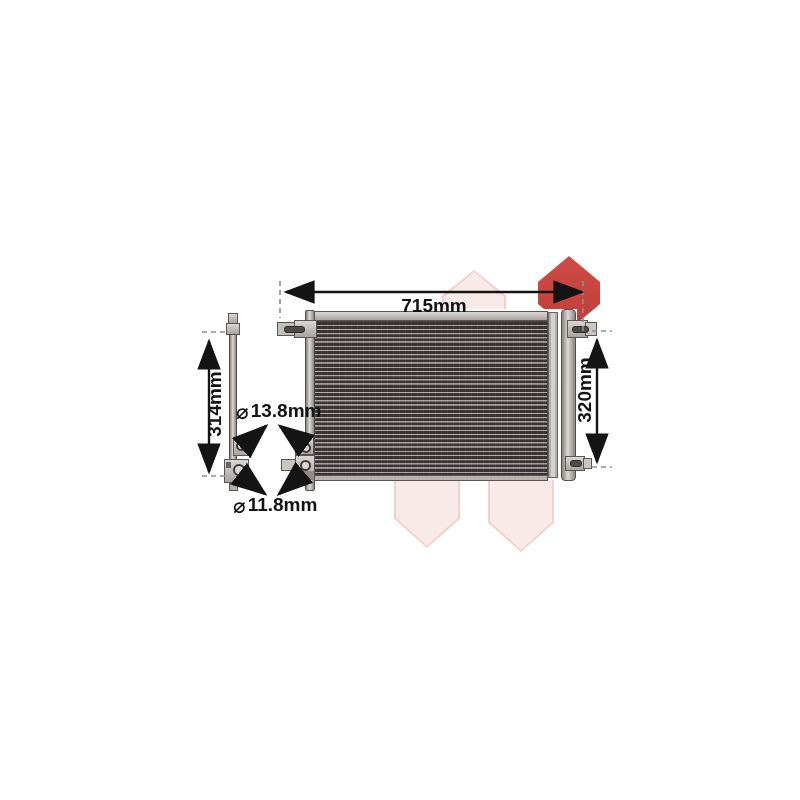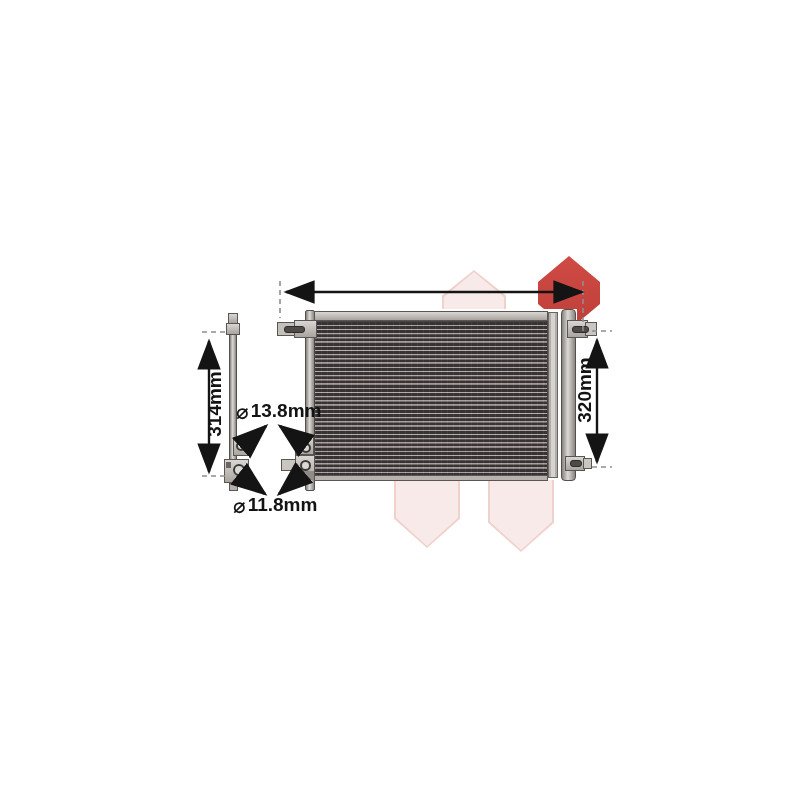--- a/index.html
+++ b/index.html
@@ -131,20 +131,21 @@
     </g>
 
     <g stroke="#141414" stroke-width="2.8">
       <line x1="247" y1="443" x2="266" y2="426" marker-end="url(#ah)"></line>
       <line x1="300" y1="441" x2="280" y2="426" marker-end="url(#ah)"></line>
       <line x1="243" y1="477" x2="265" y2="494" marker-end="url(#ah)"></line>
       <line x1="300" y1="476" x2="279" y2="494" marker-end="url(#ah)"></line>
     </g>
   </svg>
 
+  <div class="lbl center" style="left:354px;top:295px;width:160px;">715mm</div>
 
   <div class="lbl rot" style="left:515px;top:379px;width:140px;height:22px;">320mm</div>
 
   <div class="lbl rot" style="left:145px;top:393px;width:140px;height:22px;">314mm</div>
 
   <div class="lbl dia" style="left:236px;top:400px;">
     <span class="sym">⌀</span>
     <span>13.8mm</span>
   </div>
 

